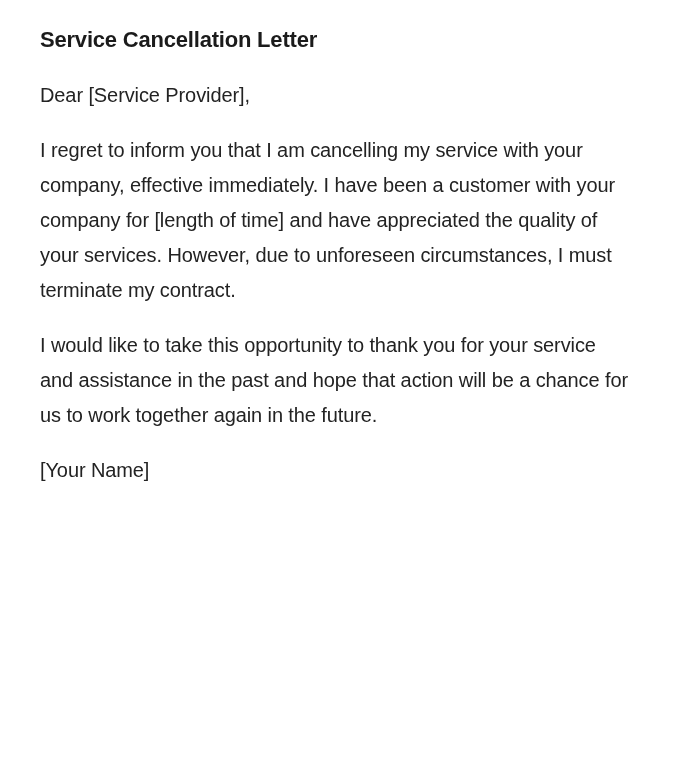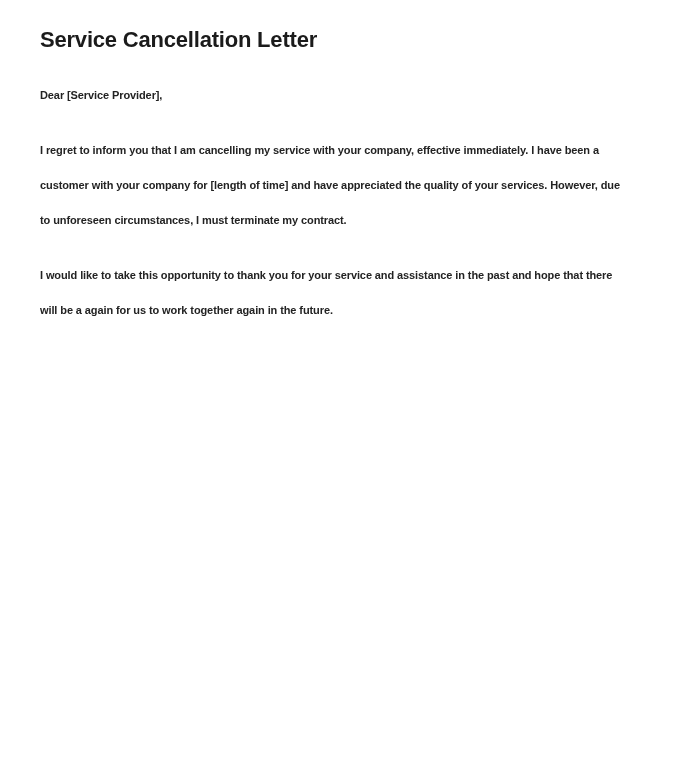--- a/index.html
+++ b/index.html
@@ -20,34 +20,35 @@
     margin: 0 0 24px 0;
     font-size: 22px;
     line-height: 28px;
     font-weight: 700;
     color: #1b1b1b;
     letter-spacing: -0.2px;
   }
   .letter-block {
     margin: 0 0 20px 0;
     max-width: 590px;
-    font-size: 11px;
+    font-size: 20px;
     line-height: 35px;
-    font-weight: 700;
+    font-weight: 400;
     color: #232323;
     letter-spacing: -0.1px;
   }
 </style>
 </head>
 <body>
 
 <div class="page">
   <h1 class="letter-heading">Service Cancellation Letter</h1>
 
   <p class="letter-block">Dear [Service Provider],</p>
 
   <p class="letter-block">I regret to inform you that I am cancelling my service with your company, effective immediately. I have been a customer with your company for [length of time] and have appreciated the quality of your services. However, due to unforeseen circumstances, I must terminate my contract.</p>
 
 
-  <p class="letter-block">I would like to take this opportunity to thank you for your service and assistance in the past and hope that there will be a again for us to work together again in the future.</p>
+  <p class="letter-block">I would like to take this opportunity to thank you for your service and assistance in the past and hope that action will be a chance for us to work together again in the future.</p>
 
 
+  <p class="letter-block">[Your Name]</p>
 </div>
 
 </body></html>

